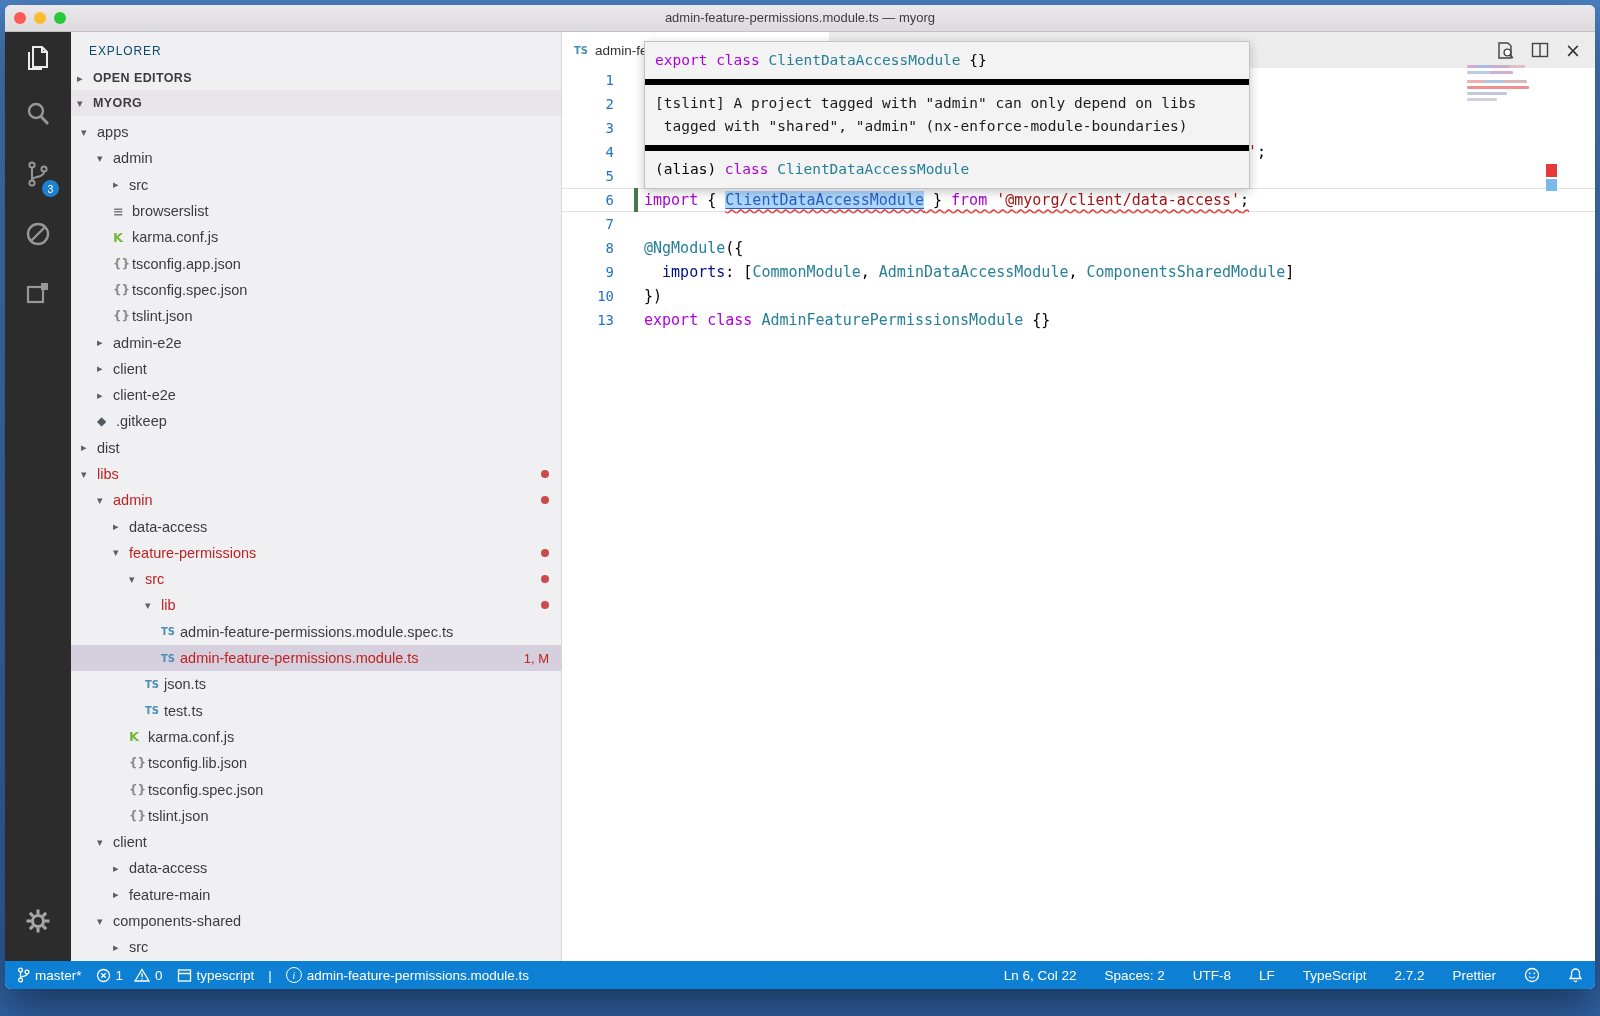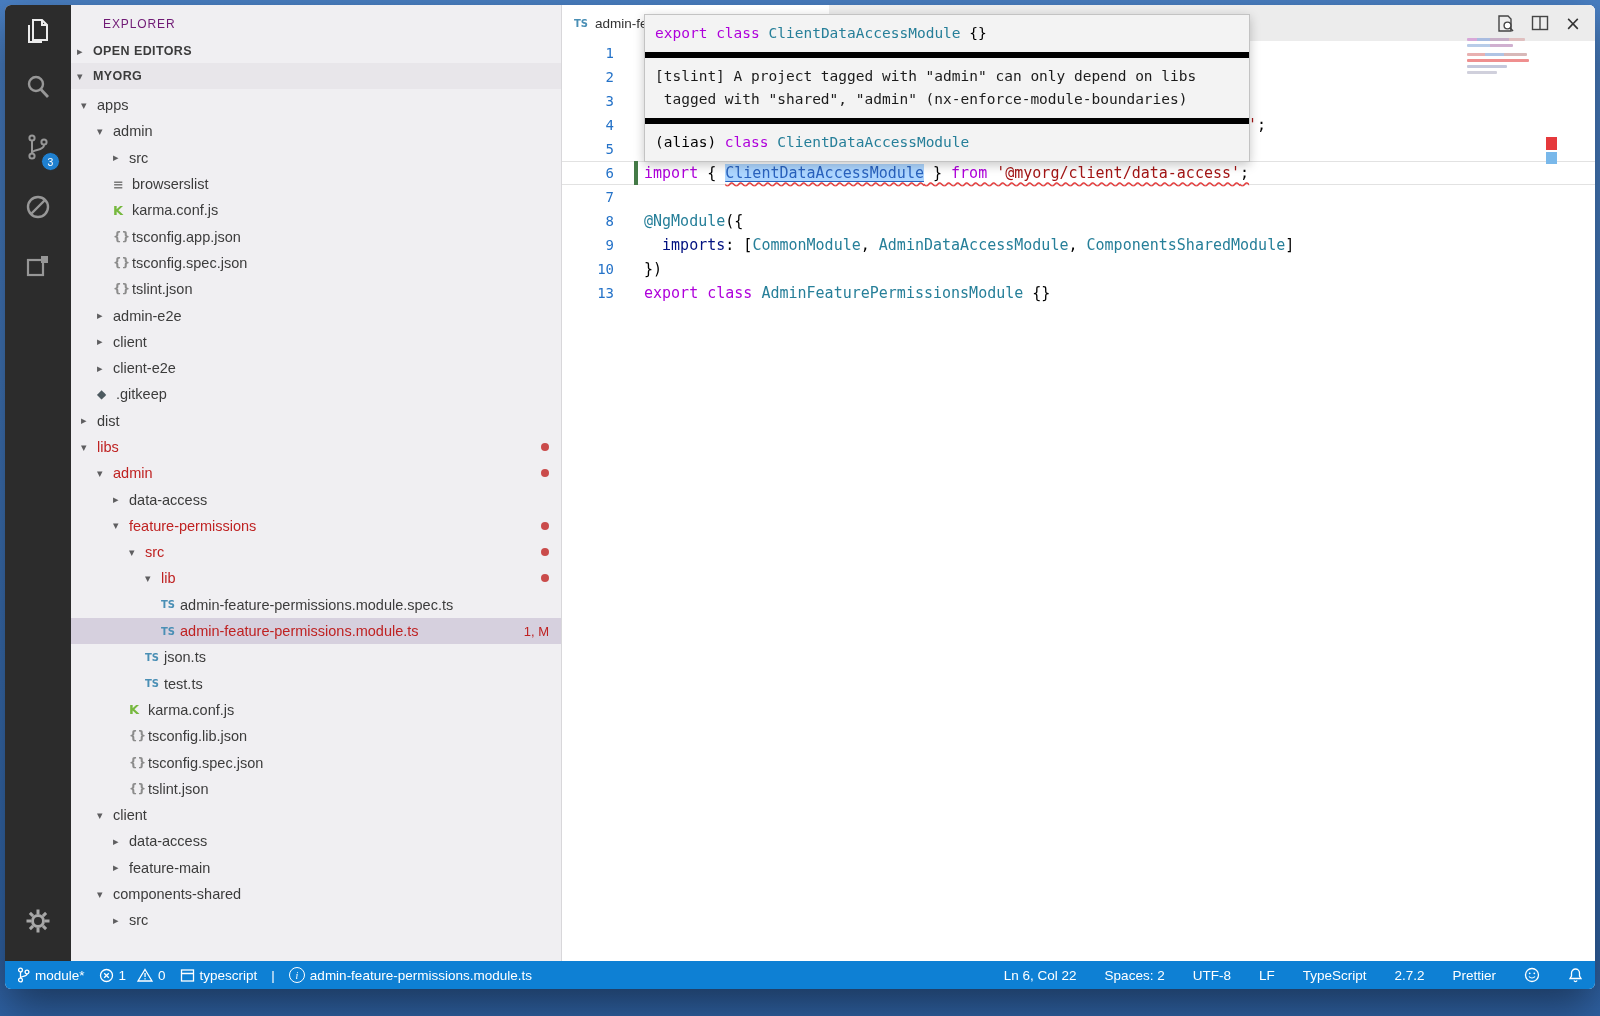--- a/index.html
+++ b/index.html
@@ -23,21 +23,21 @@
   .ab-item{width:66px;height:60px;display:flex;align-items:center;justify-content:center;
     position:relative;cursor:pointer;}
   .ab-item.first{height:52px;}
   .ab-badge{position:absolute;right:11px;bottom:6px;width:17px;height:17px;border-radius:50%;
     background:#1f80d0;color:#fff;font-size:10.5px;display:flex;align-items:center;
     justify-content:center;border:1.5px solid #2c2c2c;}
   .ab-bottom{margin-top:auto;margin-bottom:10px;}
   
   .sidebar{width:490px;flex:0 0 auto;background:#f0eff2;border-right:1px solid #d8d7da;
     overflow:hidden;font-size:14.5px;color:#3c3c3c;position:relative;}
-  .sb-title{padding:12px 9px 8px 18px;font-size:12px;color:#701a75;letter-spacing:.9px;margin-left:14px;}
+  .sb-title{padding:12px 9px 8px 18px;font-size:12px;color:#0c4a6e;letter-spacing:.9px;}
   .section-row{height:24px;display:flex;align-items:center;font-weight:bold;font-size:12.5px;
     color:#3c3c3c;padding-left:6px;letter-spacing:.4px;cursor:pointer;}
   .section-row.root{height:26px;background:#e8e6ea;}
   .twisty{width:16px;flex:0 0 auto;font-size:11px;color:#5e5e60;
     font-family:"DejaVu Sans",sans-serif;}
   #file-tree{margin-top:3px;}
   .tree-row{height:26.3px;display:flex;align-items:center;cursor:pointer;white-space:nowrap;}
   .tree-row.selected{background:#d6d0de;}
   .tree-row .lbl{color:#3c3c3c;}
   .tree-row.modified .lbl{color:#bf2222;}
@@ -106,20 +106,28 @@
     display:inline-flex;align-items:center;justify-content:center;font-size:10px;
     font-style:italic;font-family:"Liberation Serif",serif;}
   .info-circle::after{content:"i";}
 </style>
 </head>
 <body>
 
 <div class="desktop">
   <div class="window">
 
+    <div class="titlebar">
+      <div class="traffic">
+        <span class="tl red"></span>
+        <span class="tl yellow"></span>
+        <span class="tl green"></span>
+      </div>
+      <div class="win-title">admin-feature-permissions.module.ts — myorg</div>
+    </div>
 
     <div class="main">
 
       <div class="activitybar">
         <div class="ab-item first">
           <svg width="30" height="30" viewBox="0 0 30 30">
             <path d="M10 4h9l5 5v15H10z" fill="none" stroke="#ececec" stroke-width="2"></path>
             <path d="M19 4v5h5" fill="none" stroke="#ececec" stroke-width="2"></path>
             <path d="M6 9v17h13" fill="none" stroke="#ececec" stroke-width="2"></path>
           </svg>
@@ -382,21 +390,21 @@
 
     <div class="statusbar">
       <div class="sb-left">
         <span class="sb-item">
           <svg width="13" height="16" viewBox="0 0 13 16">
             <circle cx="3.5" cy="3" r="1.9" fill="none" stroke="#fff" stroke-width="1.3"></circle>
             <circle cx="3.5" cy="13" r="1.9" fill="none" stroke="#fff" stroke-width="1.3"></circle>
             <circle cx="10" cy="5" r="1.9" fill="none" stroke="#fff" stroke-width="1.3"></circle>
             <path d="M3.5 5v6 M10 7c0 3-6.5 2-6.5 4" fill="none" stroke="#fff" stroke-width="1.3"></path>
           </svg>
-          <span>module*</span>
+          <span>master*</span>
         </span>
         <span class="sb-item">
           <svg width="15" height="15" viewBox="0 0 15 15">
             <circle cx="7.5" cy="7.5" r="6" fill="none" stroke="#fff" stroke-width="1.3"></circle>
             <path d="M5.2 5.2l4.6 4.6M9.8 5.2l-4.6 4.6" stroke="#fff" stroke-width="1.3"></path>
           </svg>
           <span>1</span>
           <svg width="16" height="14" viewBox="0 0 16 14" style="margin-left:6px">
             <path d="M8 1.5L15 13H1z" fill="none" stroke="#fff" stroke-width="1.3"></path>
             <rect x="7.4" y="5" width="1.3" height="4" fill="#fff"></rect>

